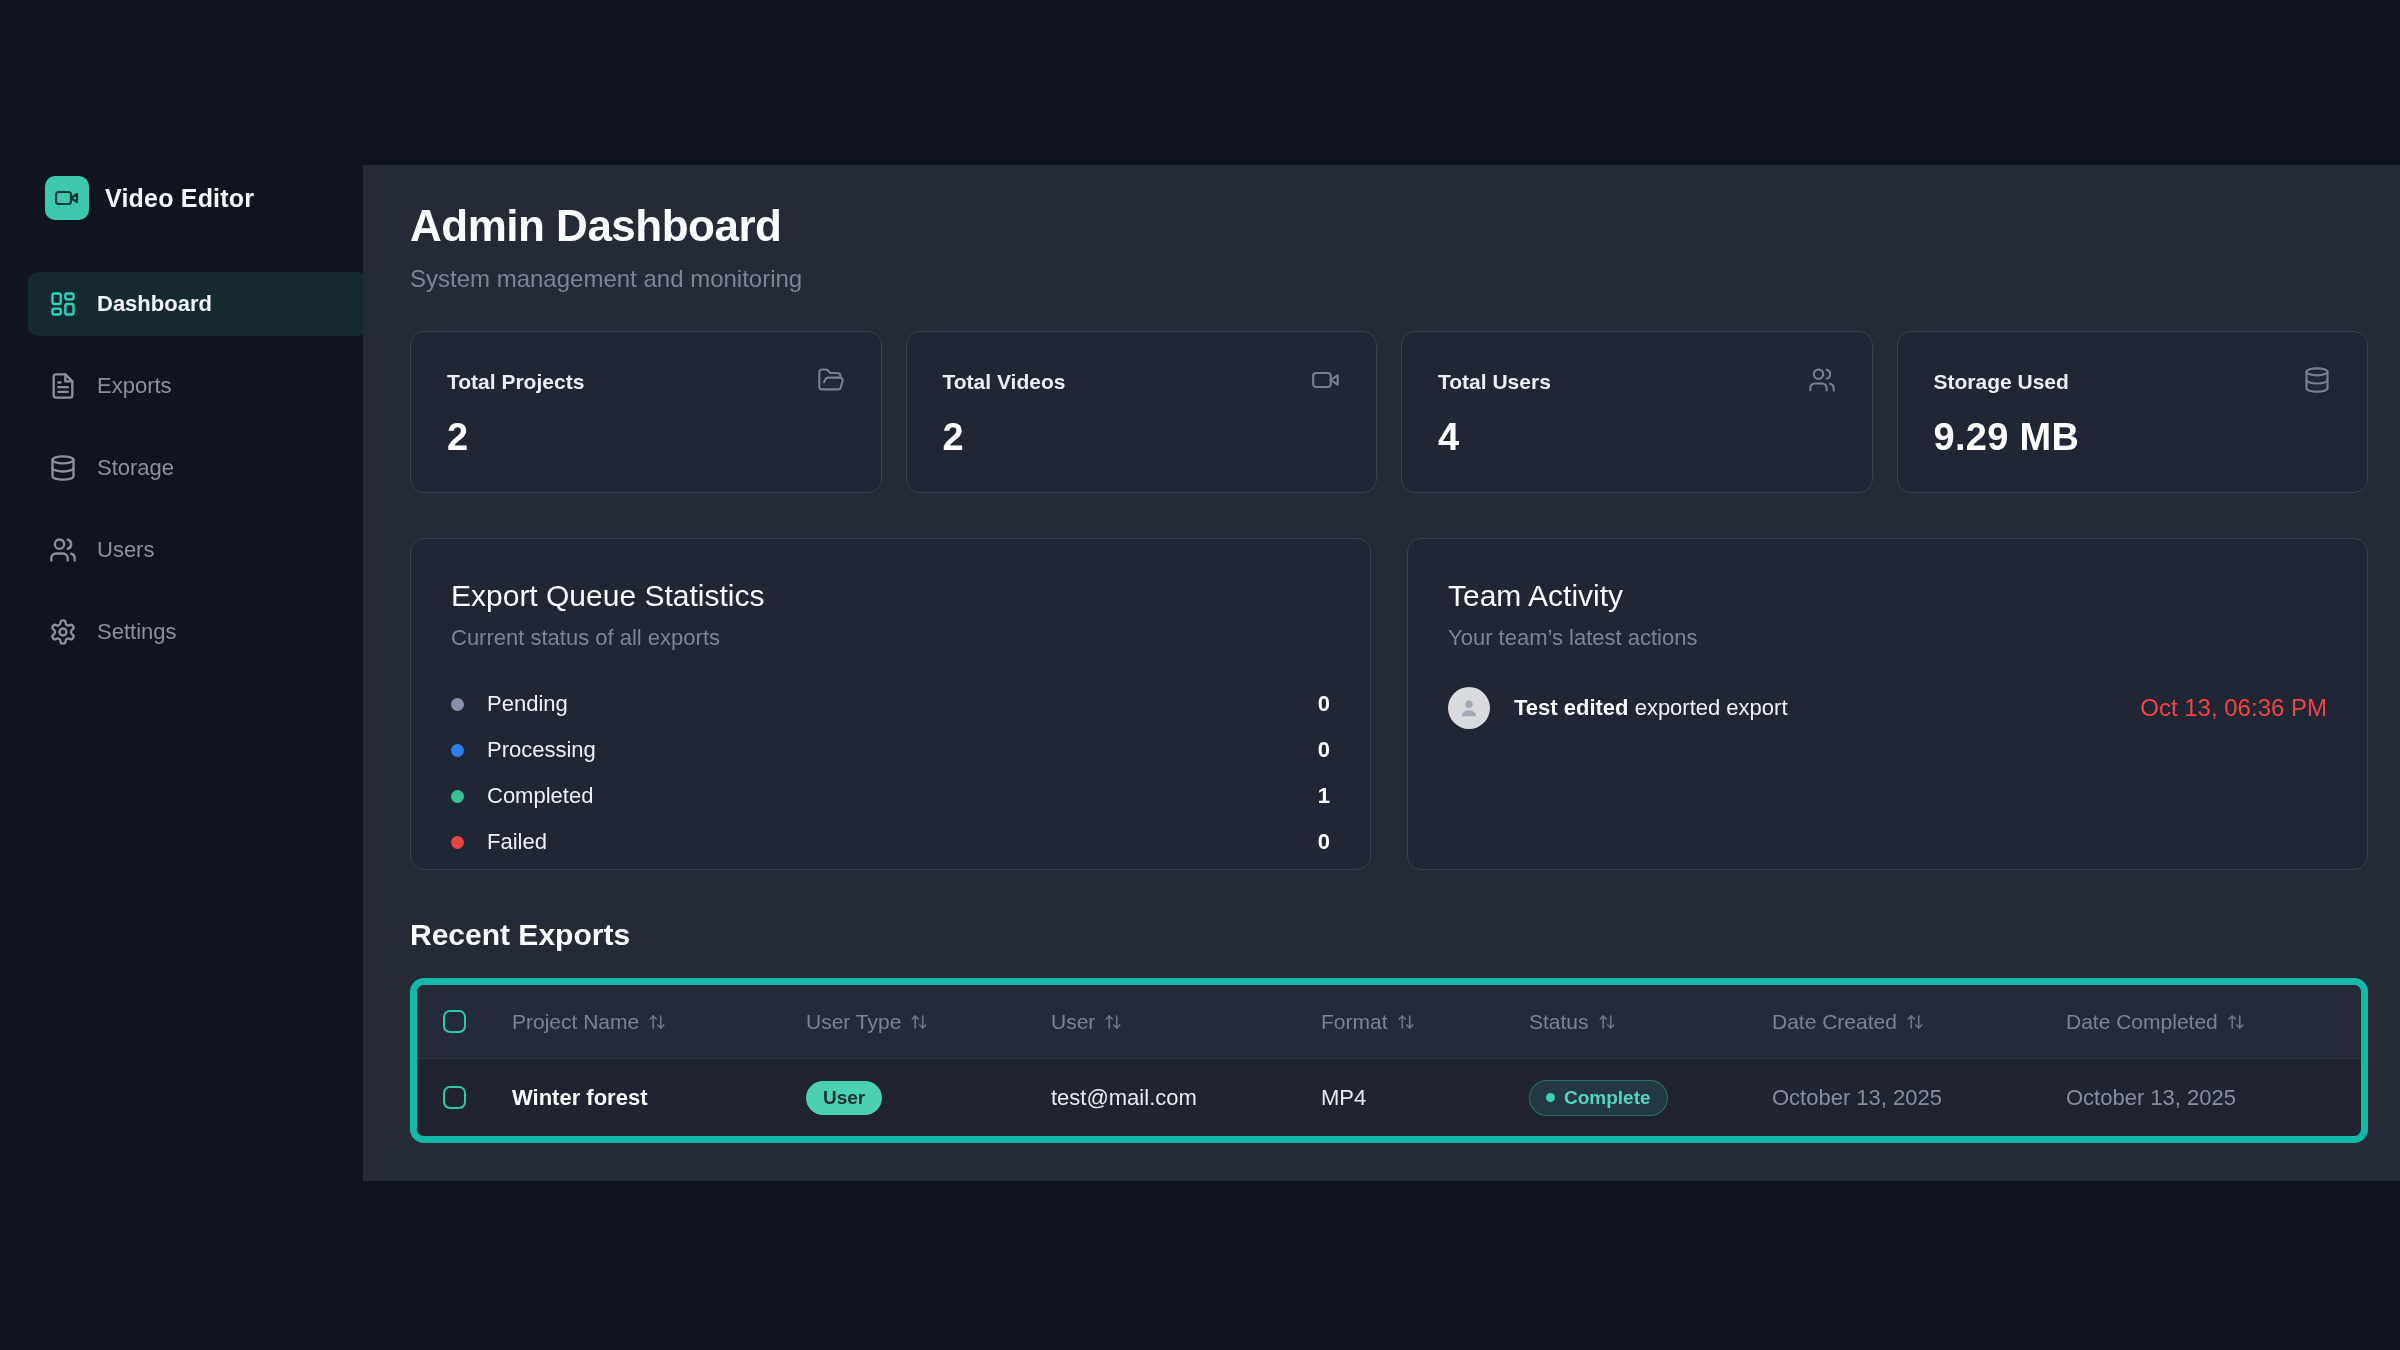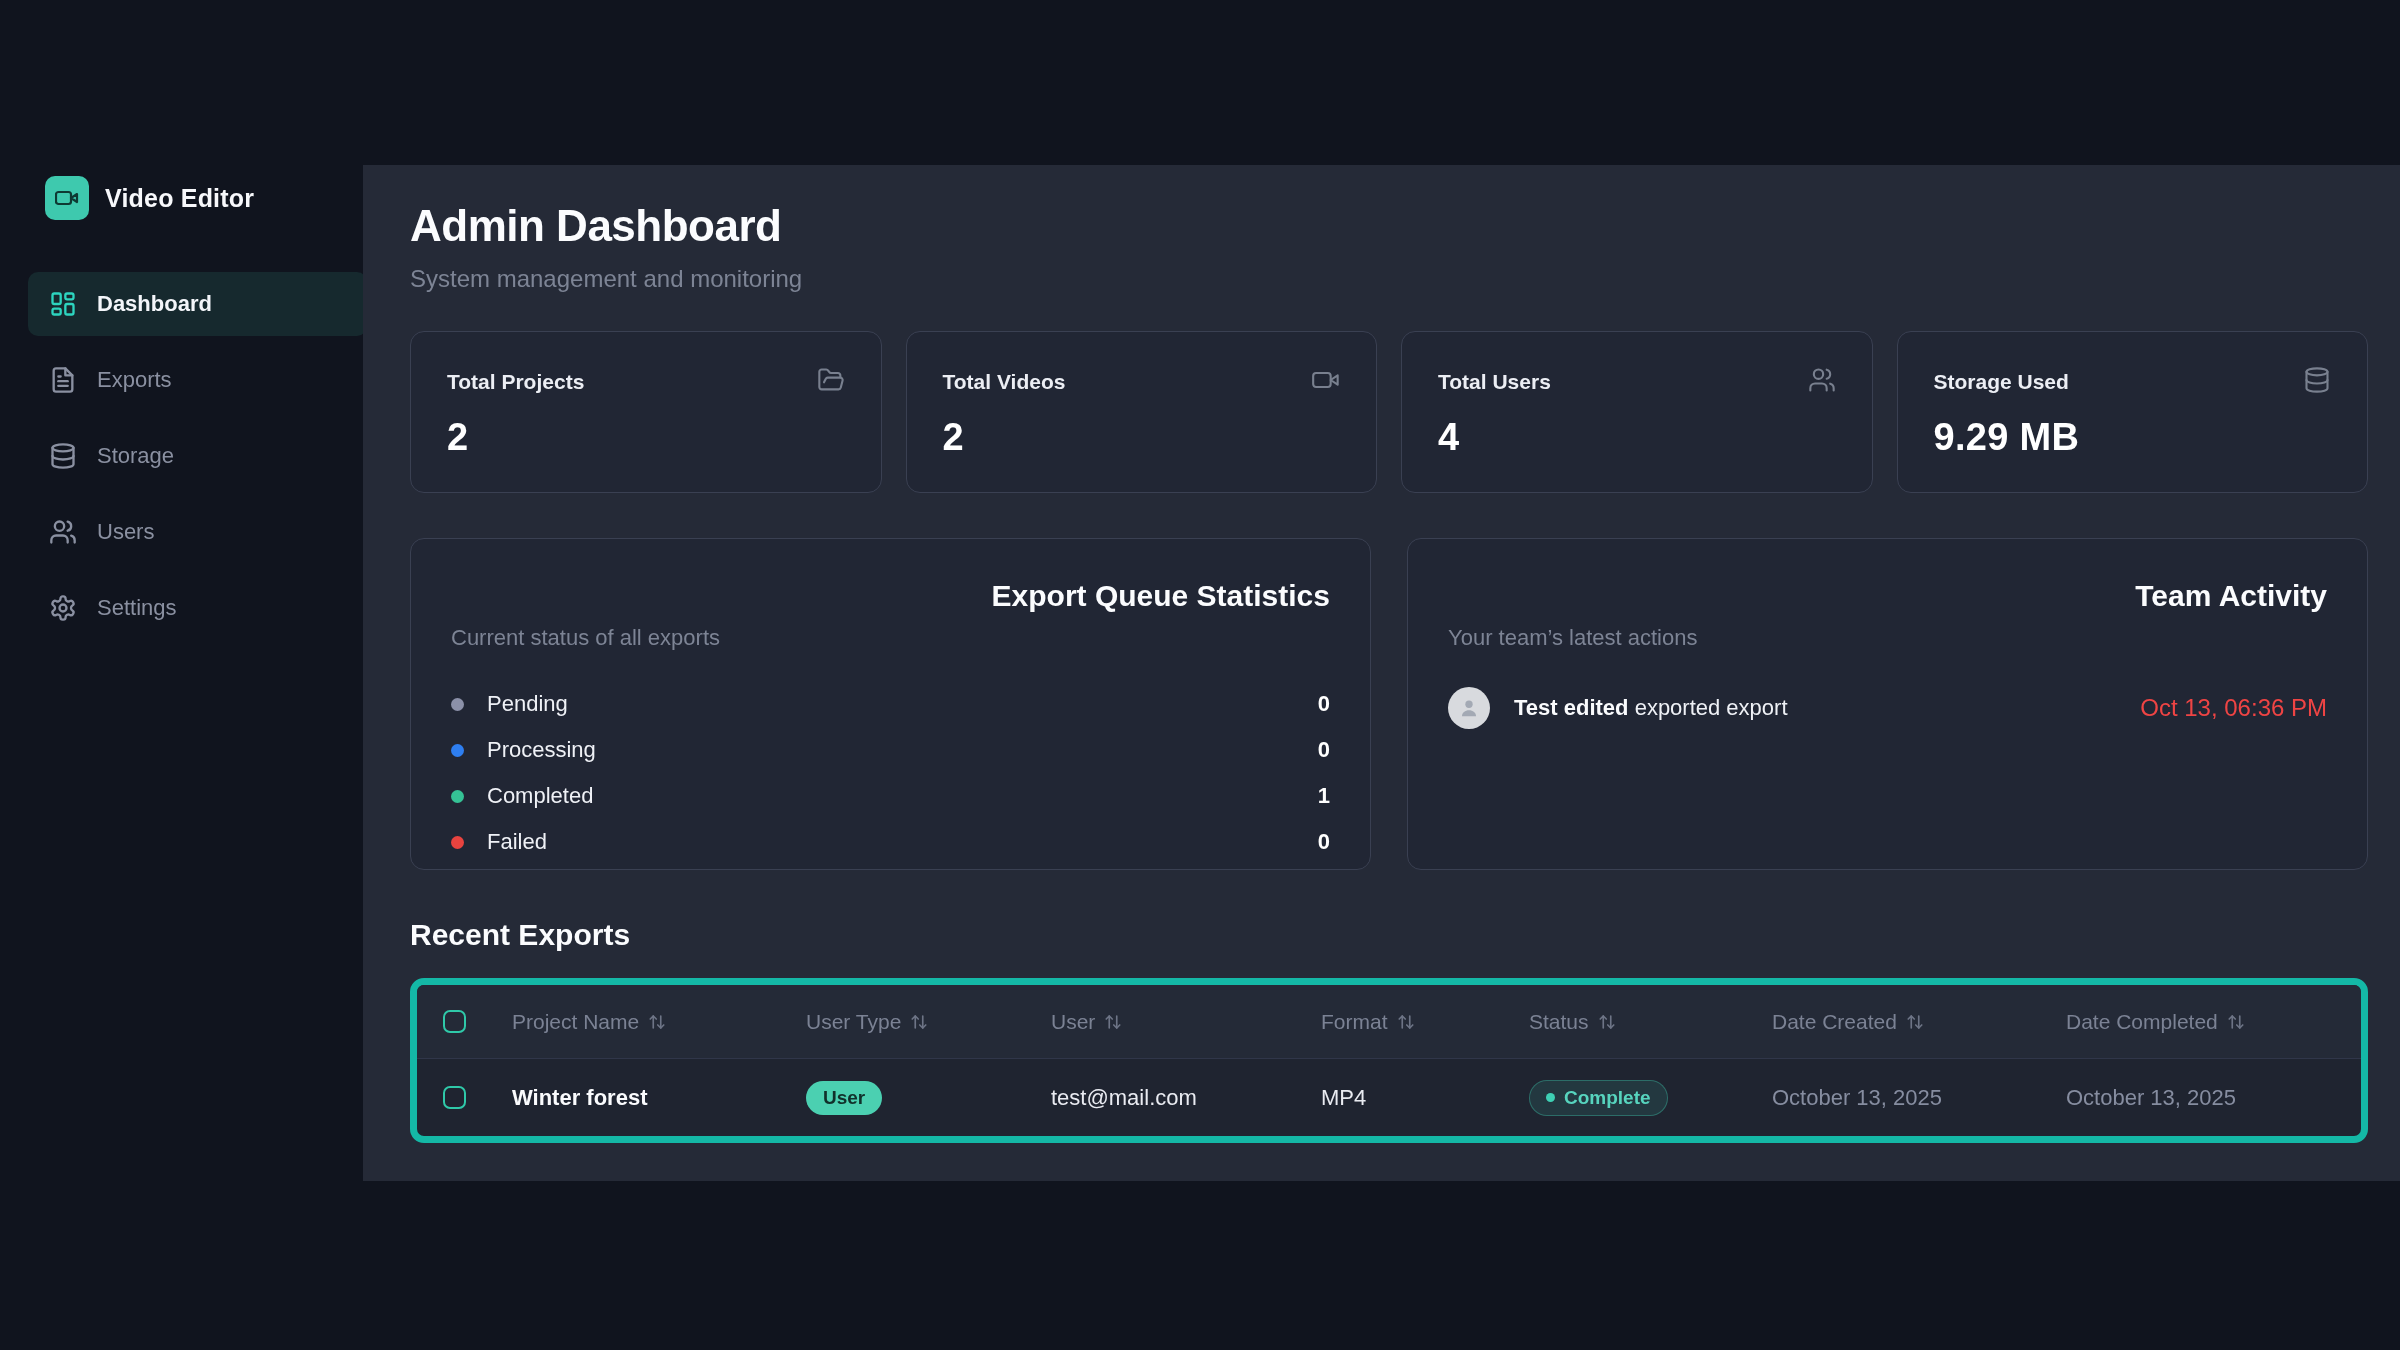--- a/index.html
+++ b/index.html
@@ -20,21 +20,21 @@
   .brand {
     display: flex; align-items: center; gap: 16px;
     margin: 176px 0 0 29px;
   }
   .brand-logo {
     width: 44px; height: 44px; border-radius: 10px;
     background: #3ec9ae; color: #0e2b26;
     display: flex; align-items: center; justify-content: center;
   }
   .brand-name { font-size: 25px; font-weight: bold; color: #f7f8fb; letter-spacing: .2px; }
-  .nav { margin: 52px 12px 0 12px; display: flex; flex-direction: column; gap: 12px; }
+  .nav { margin: 52px 12px 0 12px; display: flex; flex-direction: column; gap: 18px; }
   .nav-item {
     display: flex; align-items: center; gap: 20px;
     height: 64px; padding: 0 21px; border-radius: 10px;
     color: #8a90a1; font-size: 22px; cursor: pointer;
   }
   .nav-item .nav-icon { color: #8a90a1; }
   .nav-item.active { background: #16292e; color: #f4f6fa; font-weight: bold; }
   .nav-item.active .nav-icon { color: #2dd4bf; }
 
   
@@ -59,21 +59,21 @@
   .stat-label { font-size: 21px; font-weight: bold; color: #eceef4; }
   .stat-icon { color: #79808f; }
   .stat-value { font-size: 38px; font-weight: bold; color: #ffffff; margin-top: 22px; letter-spacing: .3px; }
 
   
   .mid-row { display: grid; grid-template-columns: 1fr 1fr; gap: 36px; margin-top: 45px; }
   .panel-card {
     background: #212634; border: 1px solid #3a4052; border-radius: 14px;
     height: 332px; padding: 40px;
   }
-  .card-title { font-size: 30px; font-weight: bold; color: #fbfcfe; text-align: right; }
+  .card-title { font-size: 30px; font-weight: normal; color: #fbfcfe; }
   .card-subtitle { font-size: 22px; color: #7d8495; margin-top: 12px; }
 
   .queue-list { margin-top: 30px; }
   .queue-row { display: flex; align-items: center; height: 46px; }
   .queue-dot { width: 13px; height: 13px; border-radius: 50%; margin-right: 23px; flex: none; }
   .queue-label { font-size: 22px; color: #eff1f6; }
   .queue-value { margin-left: auto; font-size: 22px; font-weight: bold; color: #ffffff; }
 
   .activity-item { display: flex; align-items: center; margin-top: 36px; gap: 24px; }
   .avatar {

